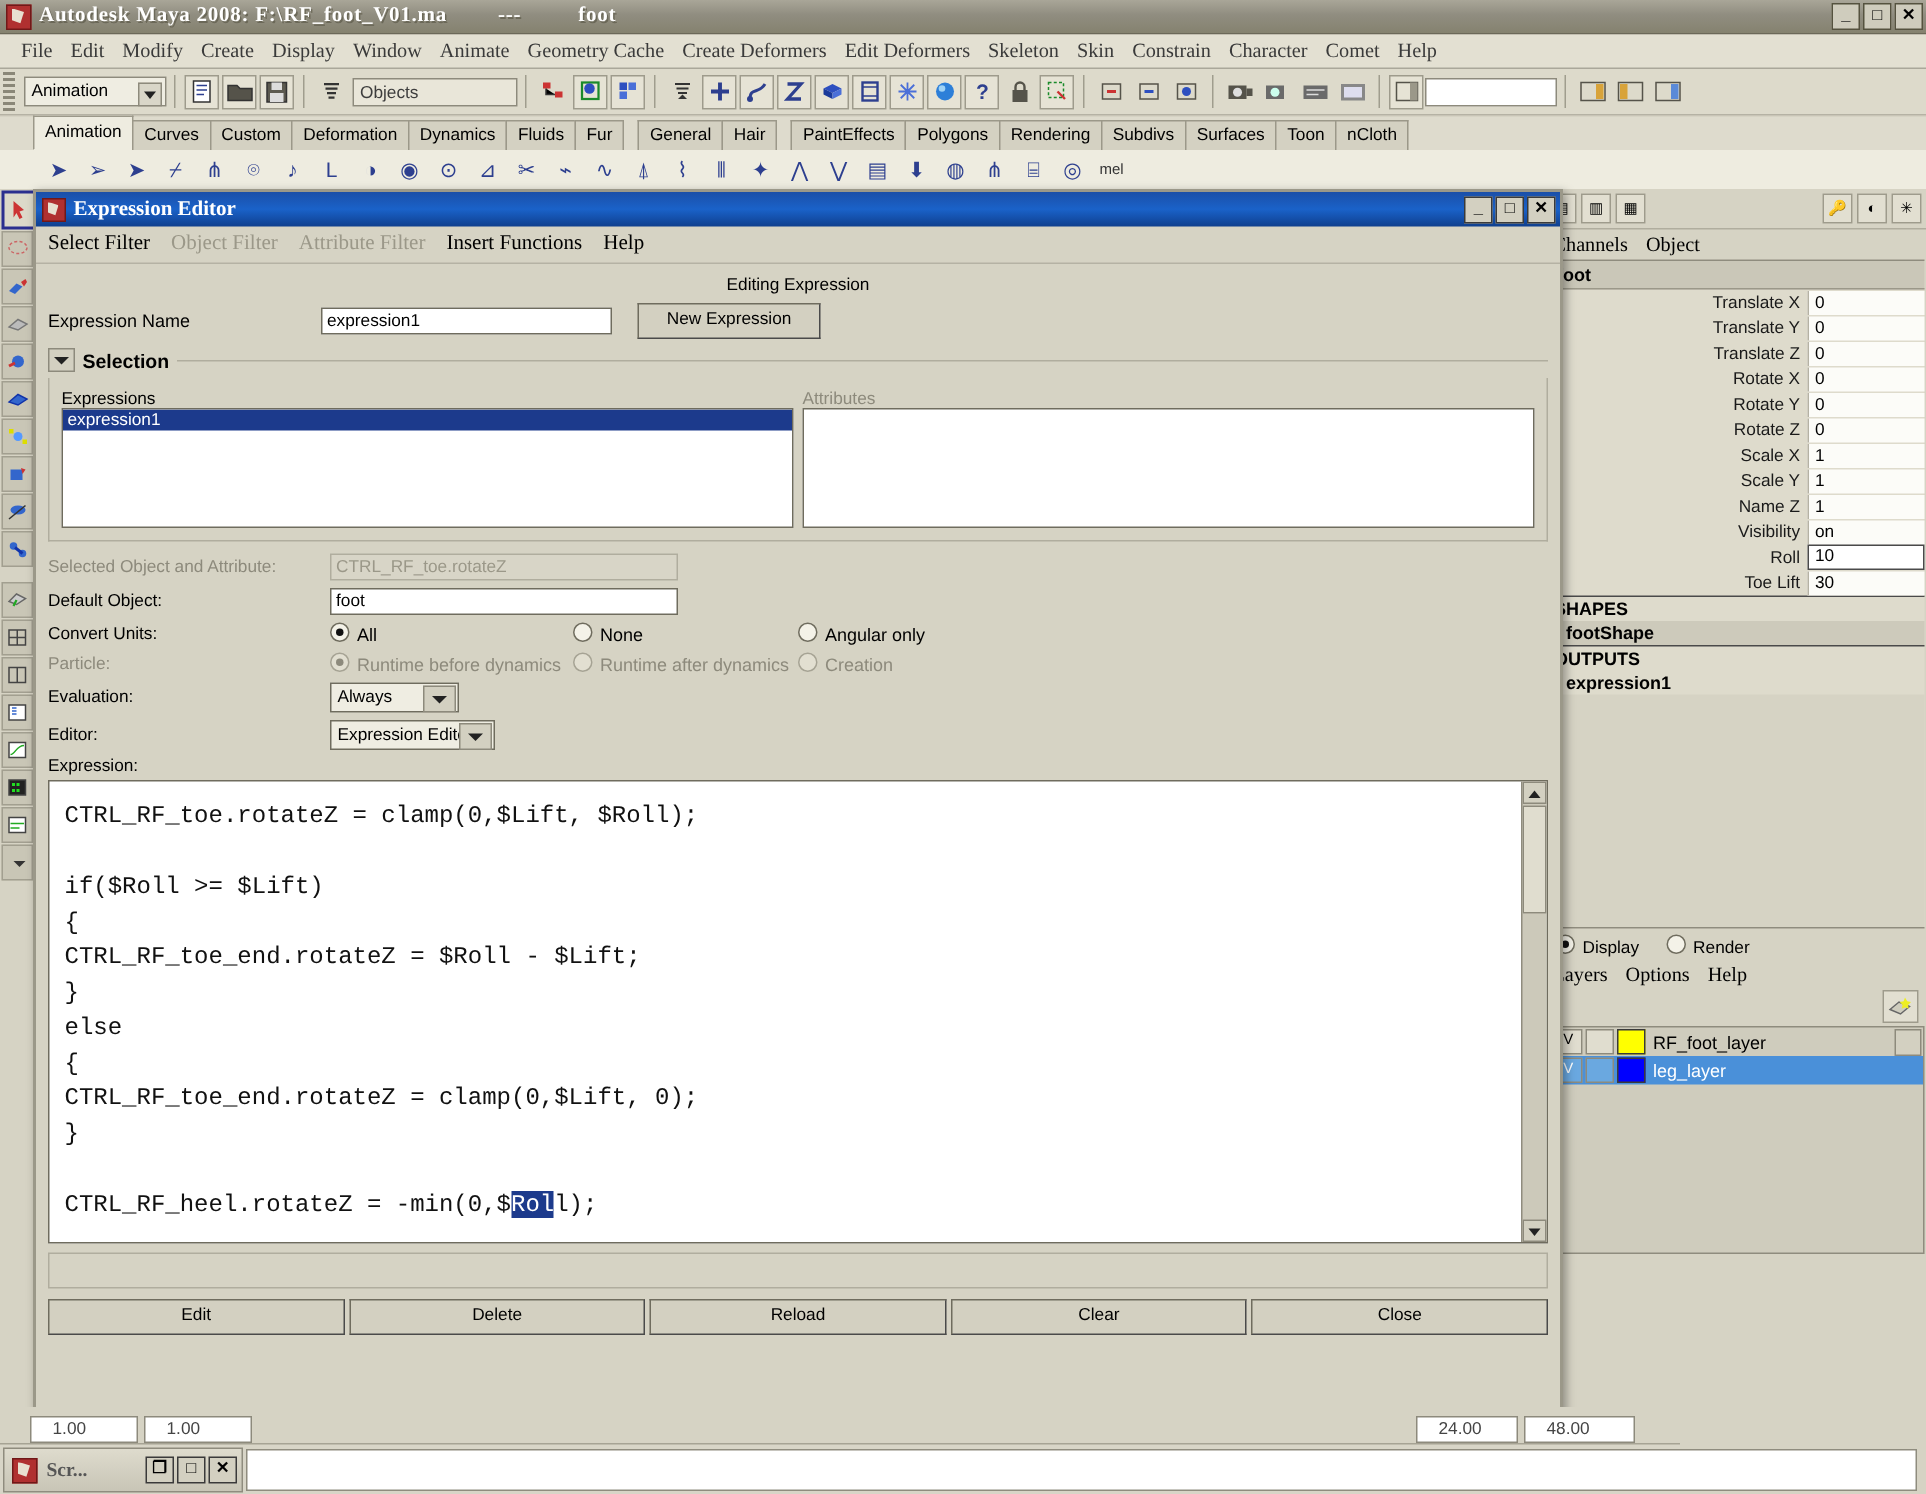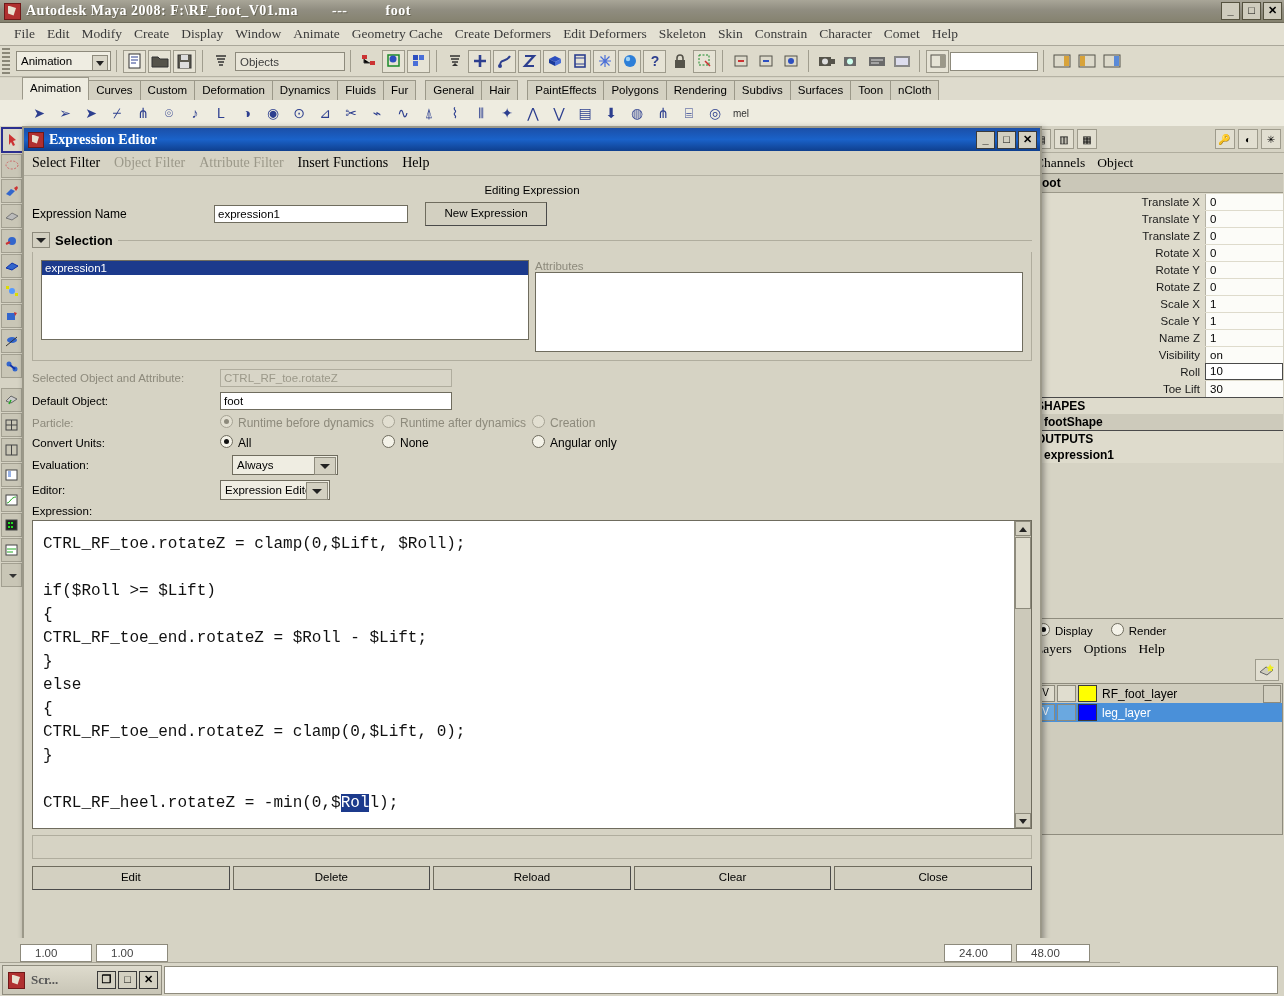--- a/index.html
+++ b/index.html
@@ -776,20 +776,21 @@
 
       <div class="grphdr">
         <span class="tri"></span>
         <span class="gt">Selection</span>
         <span class="gline"></span>
       </div>
 
       <div class="grpbox">
         <div style="display:flex;gap:6px">
           <div style="flex:1">
+            <div class="listhdr">Expressions</div>
             <div class="listbox">
               <div class="item sel">expression1</div>
             </div>
           </div>
           <div style="flex:1">
             <div class="listhdr" style="color:#8d8a7c">Attributes</div>
             <div class="listbox"></div>
           </div>
         </div>
       </div>
@@ -798,36 +799,36 @@
         <span class="lbl-r" style="width:182px;color:#8d8a7c">Selected Object and Attribute:</span>
         <span class="txtin dis" style="width:232px;margin-left:6px">CTRL_RF_toe.rotateZ</span>
       </div>
 
       <div class="row">
         <span class="lbl-r" style="width:182px">Default Object:</span>
         <span class="txtin" style="width:232px;margin-left:6px">foot</span>
       </div>
 
       <div class="row">
+        <span class="lbl-r" style="width:182px">Convert Units:</span>
+        <span style="width:162px;margin-left:6px"><span class="radio on"></span><span>All</span></span>
+        <span style="width:150px"><span class="radio"></span><span>None</span></span>
+        <span><span class="radio"></span><span>Angular only</span></span>
+      </div>
+
+      <div class="row">
         <span class="lbl-r" style="width:182px;color:#8d8a7c">Particle:</span>
         <span style="width:162px;margin-left:6px;color:#8d8a7c"><span class="radio dim on"></span><span>Runtime before dynamics</span></span>
         <span style="width:150px;color:#8d8a7c"><span class="radio dim"></span><span>Runtime after dynamics</span></span>
         <span style="color:#8d8a7c"><span class="radio dim"></span><span>Creation</span></span>
       </div>
 
       <div class="row">
-        <span class="lbl-r" style="width:182px">Convert Units:</span>
-        <span style="width:162px;margin-left:6px"><span class="radio on"></span><span>All</span></span>
-        <span style="width:150px"><span class="radio"></span><span>None</span></span>
-        <span><span class="radio"></span><span>Angular only</span></span>
-      </div>
-
-      <div class="row">
         <span class="lbl-r" style="width:182px">Evaluation:</span>
-        <span class="combo" style="width:106px;margin-left:18px">
+        <span class="combo" style="width:86px;margin-left:6px">
           <span>Always</span>
           <span class="arw"></span>
         </span>
       </div>
 
       <div class="row">
         <span class="lbl-r" style="width:182px">Editor:</span>
         <span class="combo" style="width:110px;margin-left:6px">
           <span>Expression Editor</span>
           <span class="arw"></span>

